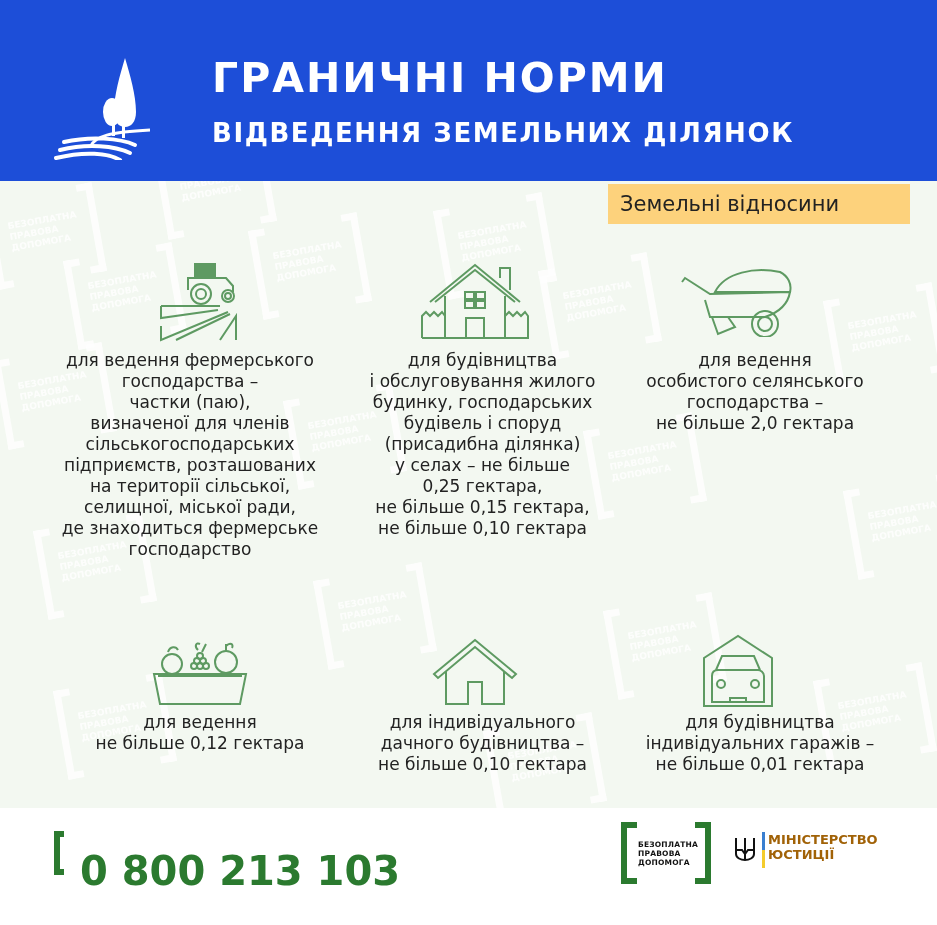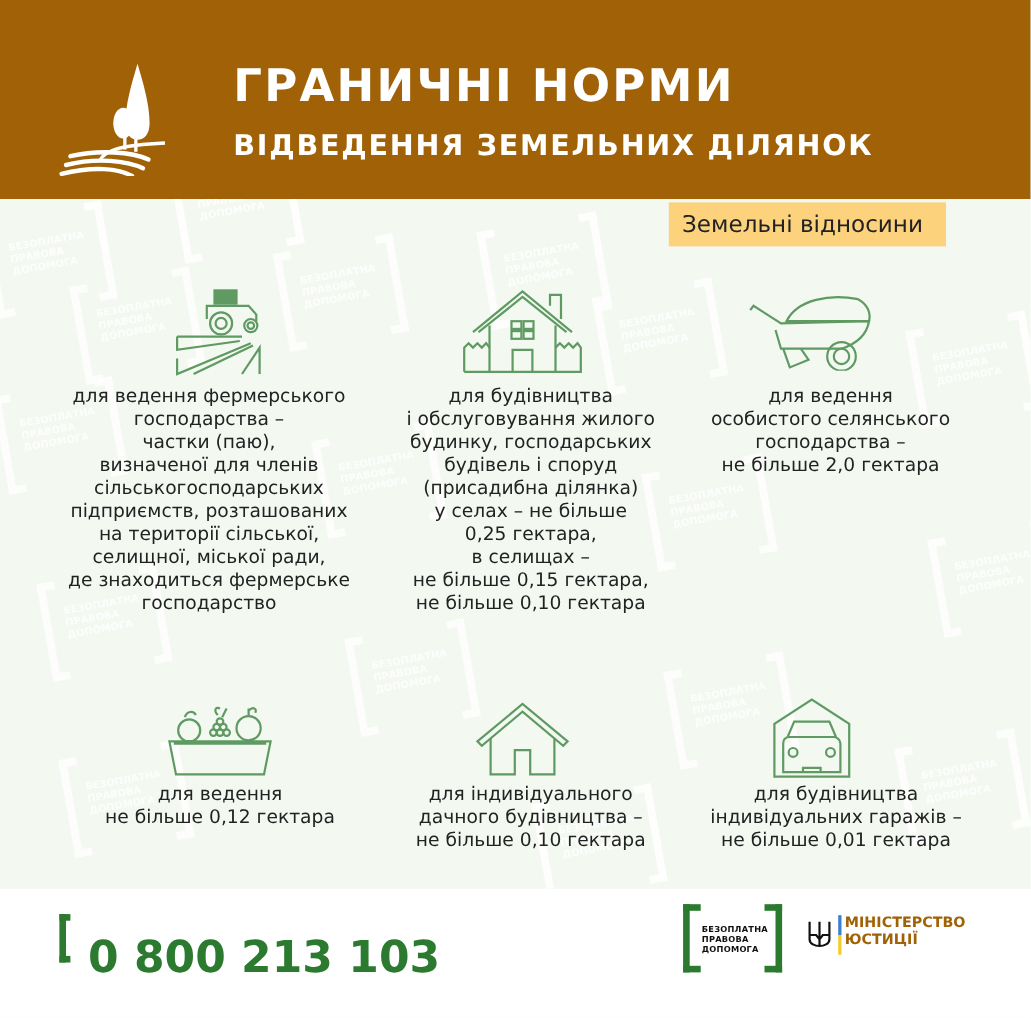--- a/index.html
+++ b/index.html
@@ -1,31 +1,31 @@
 <!DOCTYPE html>
 <html><head>
 <meta charset="utf-8">
 <style>
   * { box-sizing: border-box; margin: 0; padding: 0; }
   html, body { width: 937px; height: 925px; background: #ffffff; overflow: hidden; }
   body { position: relative; font-family: "DejaVu Sans", sans-serif; color: #1e1e1e; }
 
-  .header { position: absolute; left: 0; top: 0; width: 937px; height: 181px; background: #a16207; }
+  .header { position: absolute; left: 0; top: 0; width: 937px; height: 181px; background: #1d4ed8; }
   .header .logo { position: absolute; left: 50px; top: 50px; width: 110px; height: 110px; }
   .title1 { position: absolute; left: 212px; top: 58px; color: #fff; font-family: "DejaVu Sans", sans-serif; font-weight: bold; font-size: 41px; letter-spacing: 2px; line-height: 1; }
   .title2 { position: absolute; left: 212px; top: 120px; color: #fff; font-family: "DejaVu Sans", sans-serif; font-weight: bold; font-size: 26px; letter-spacing: 1.6px; line-height: 1; }
 
   .main { position: absolute; left: 0; top: 181px; width: 937px; height: 627px; background: #f3f8f1; overflow: hidden; }
   .wm { position: absolute; width: 110px; height: 90px; opacity: 0.85; }
   .wm .lb, .wm .rb { position: absolute; top: 0; width: 16px; height: 90px; border: 7px solid #ffffff; }
   .wm .lb { left: 0; border-right: none; }
   .wm .rb { right: 0; border-left: none; }
   .wm .t { position: absolute; left: 20px; top: 24px; font-size: 9px; font-weight: bold; color: #ffffff; line-height: 11px; }
 
-  .badge { position: absolute; left: 608px; top: 184px; width: 252px; height: 40px; background: #fdd27c; font-size: 21px; color: #222; font-family: "DejaVu Sans", sans-serif; line-height: 40px; padding-left: 12px; }
+  .badge { position: absolute; left: 608px; top: 184px; width: 302px; height: 40px; background: #fdd27c; font-size: 21px; color: #222; font-family: "DejaVu Sans", sans-serif; line-height: 40px; padding-left: 12px; }
 
   .col { position: absolute; text-align: center; font-size: 17px; line-height: 21px; color: #222; font-family: "DejaVu Sans", sans-serif; }
   .col .line { display: block; white-space: nowrap; }
   .icon { position: absolute; }
 
   .footer-phone { position: absolute; left: 54px; top: 828px; height: 50px; display: flex; align-items: center; }
   .footer-phone .br { width: 10px; height: 44px; border: 6px solid #2b7a2f; border-right: none; margin-right: 16px; }
   .footer-phone .num { font-size: 40px; font-weight: bold; color: #2b7a2f; letter-spacing: 0px; font-family: "DejaVu Sans", sans-serif; margin-top: 36px; }
 
   .bpd { position: absolute; left: 621px; top: 822px; width: 90px; height: 62px; }
@@ -183,21 +183,20 @@
   <path d="M85 56 L89 52 L93 56 L97 52 L101 56 L105 52 L108 56 L108 78 L85 78"></path>
 </svg>
 <div class="col" style="left:340px;top:350px;width:285px;">
   <span class="line">для будівництва</span>
     <span class="line">і обслуговування жилого</span>
     <span class="line">будинку, господарських</span>
     <span class="line">будівель і споруд</span>
     <span class="line">(присадибна ділянка)</span>
     <span class="line">у селах – не більше</span>
     <span class="line">0,25 гектара,</span>
-    <span class="line">в селищах –</span>
     <span class="line">не більше 0,15 гектара,</span>
     <span class="line">не більше 0,10 гектара</span>
 </div>
 
 <svg class="icon" style="left:680px;top:262px;width:115px;height:75px;" viewBox="0 0 115 75" fill="none" stroke="#5e9a62" stroke-width="2">
   <path d="M35 30 C45 10 75 5 100 10 C108 14 112 22 110 30 Z"></path>
   <path d="M2 20 L5 16 L30 32 L110 30 C108 42 100 50 85 55 L30 55 L25 38"></path>
   <path d="M32 55 L38 72 L55 65 L48 55"></path>
   <circle cx="85" cy="62" r="13"></circle>
     <circle cx="85" cy="62" r="7"></circle>

